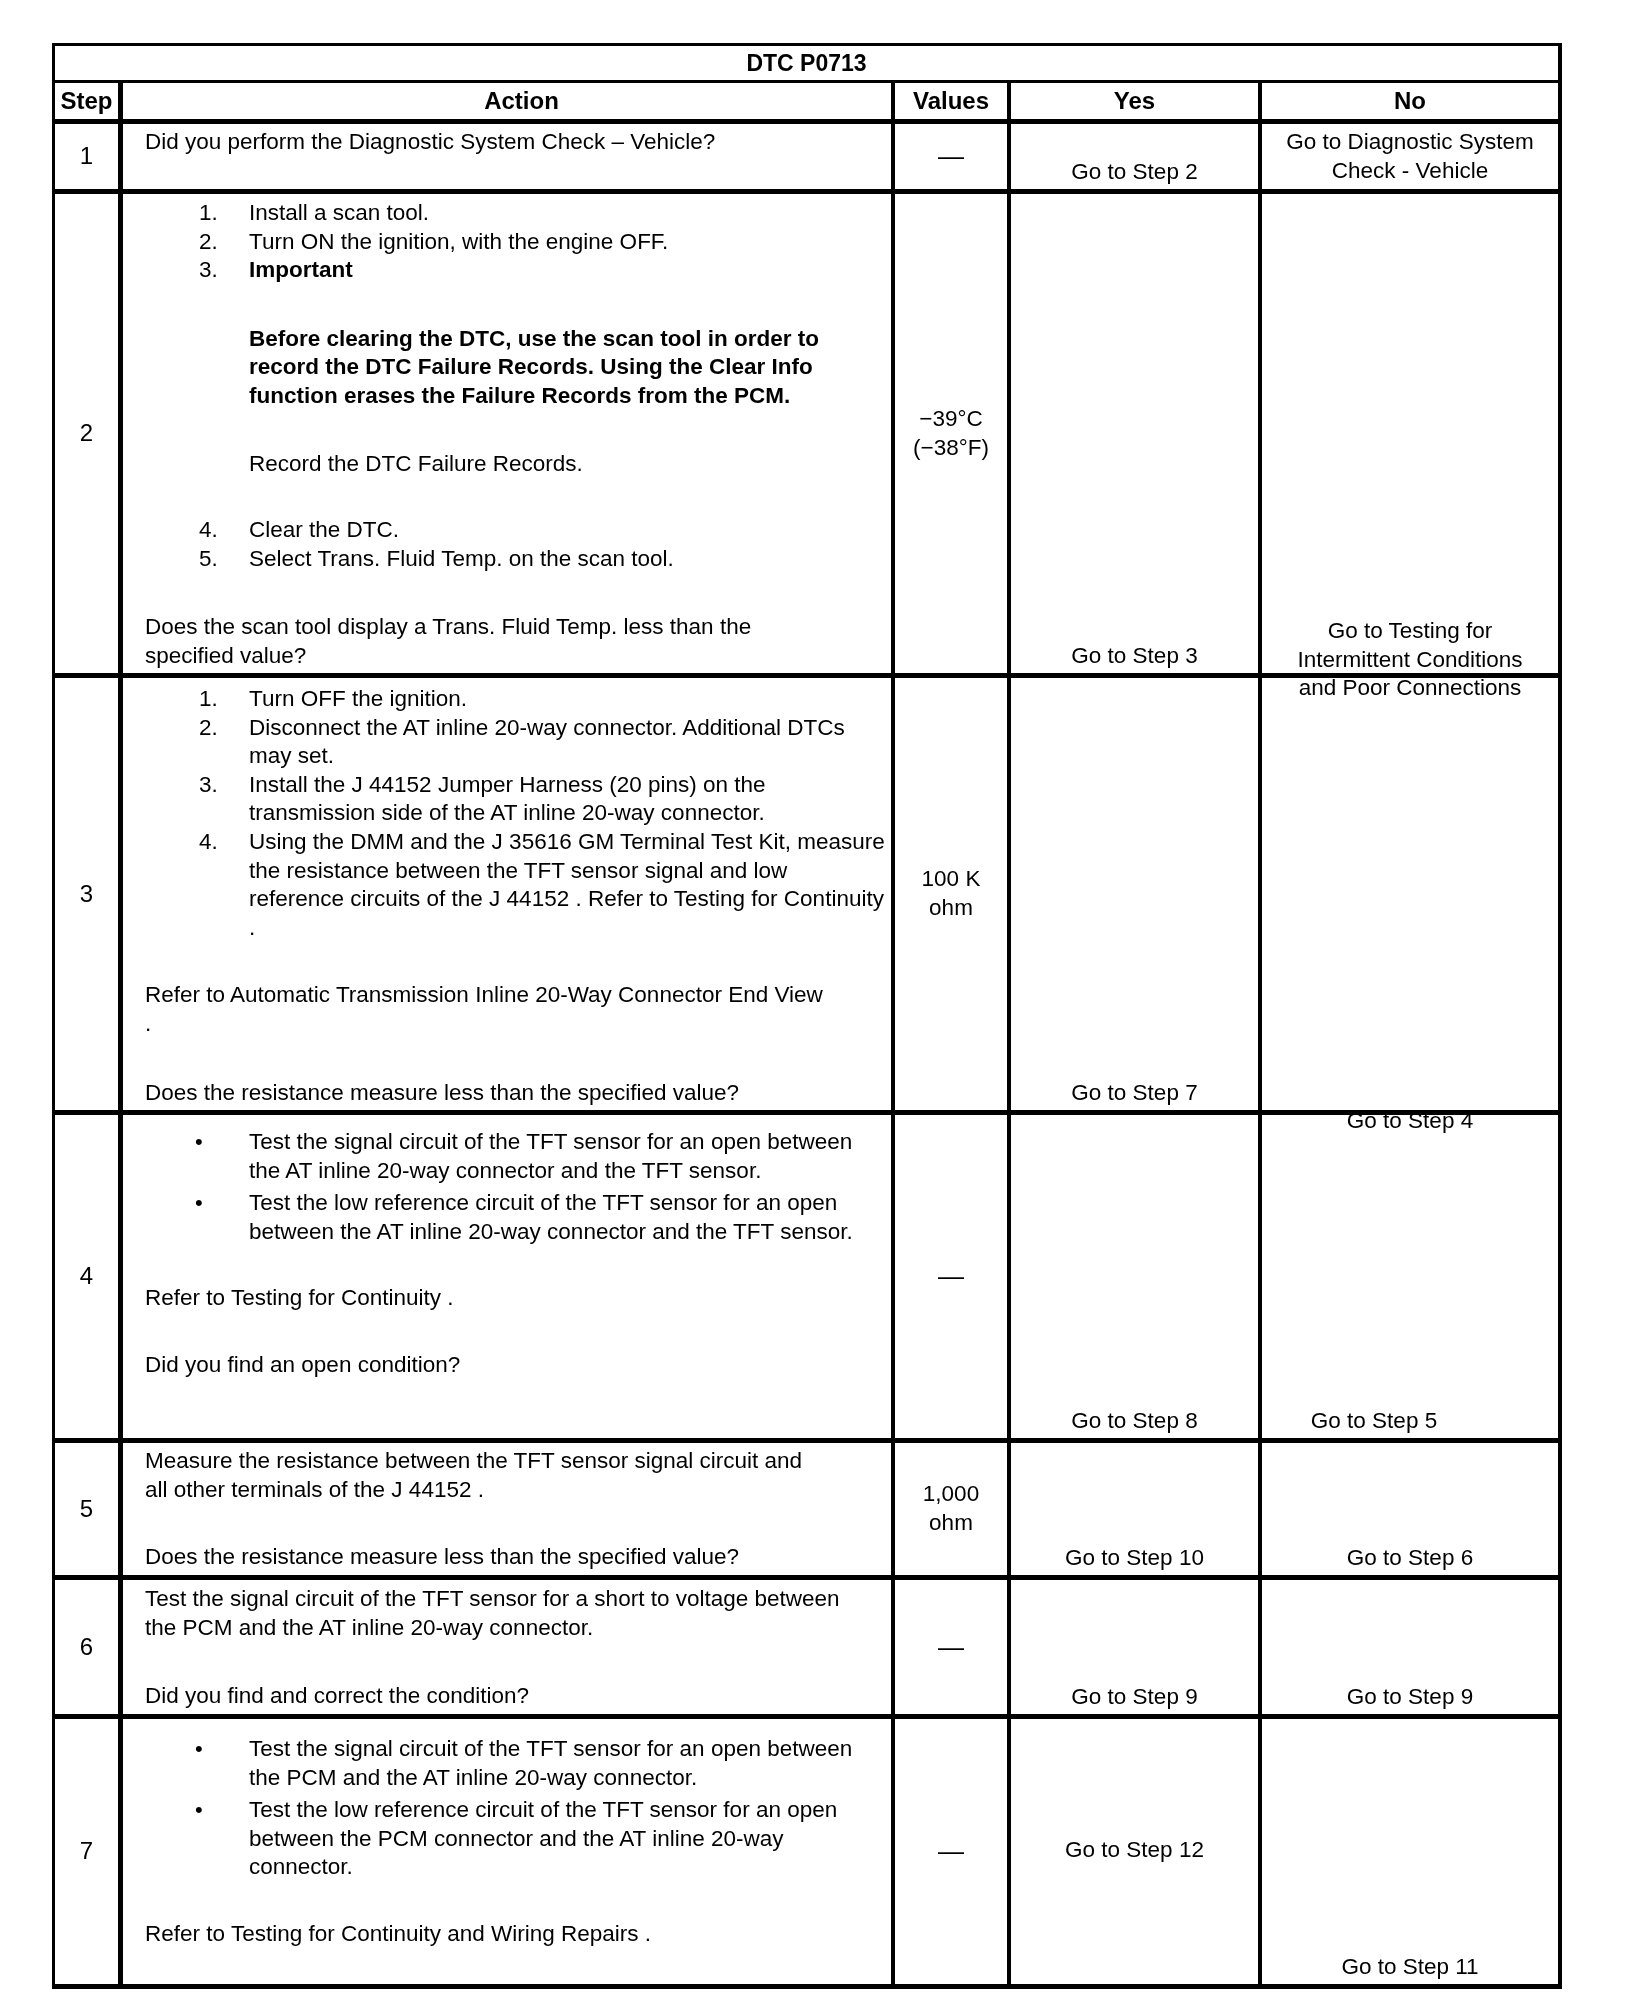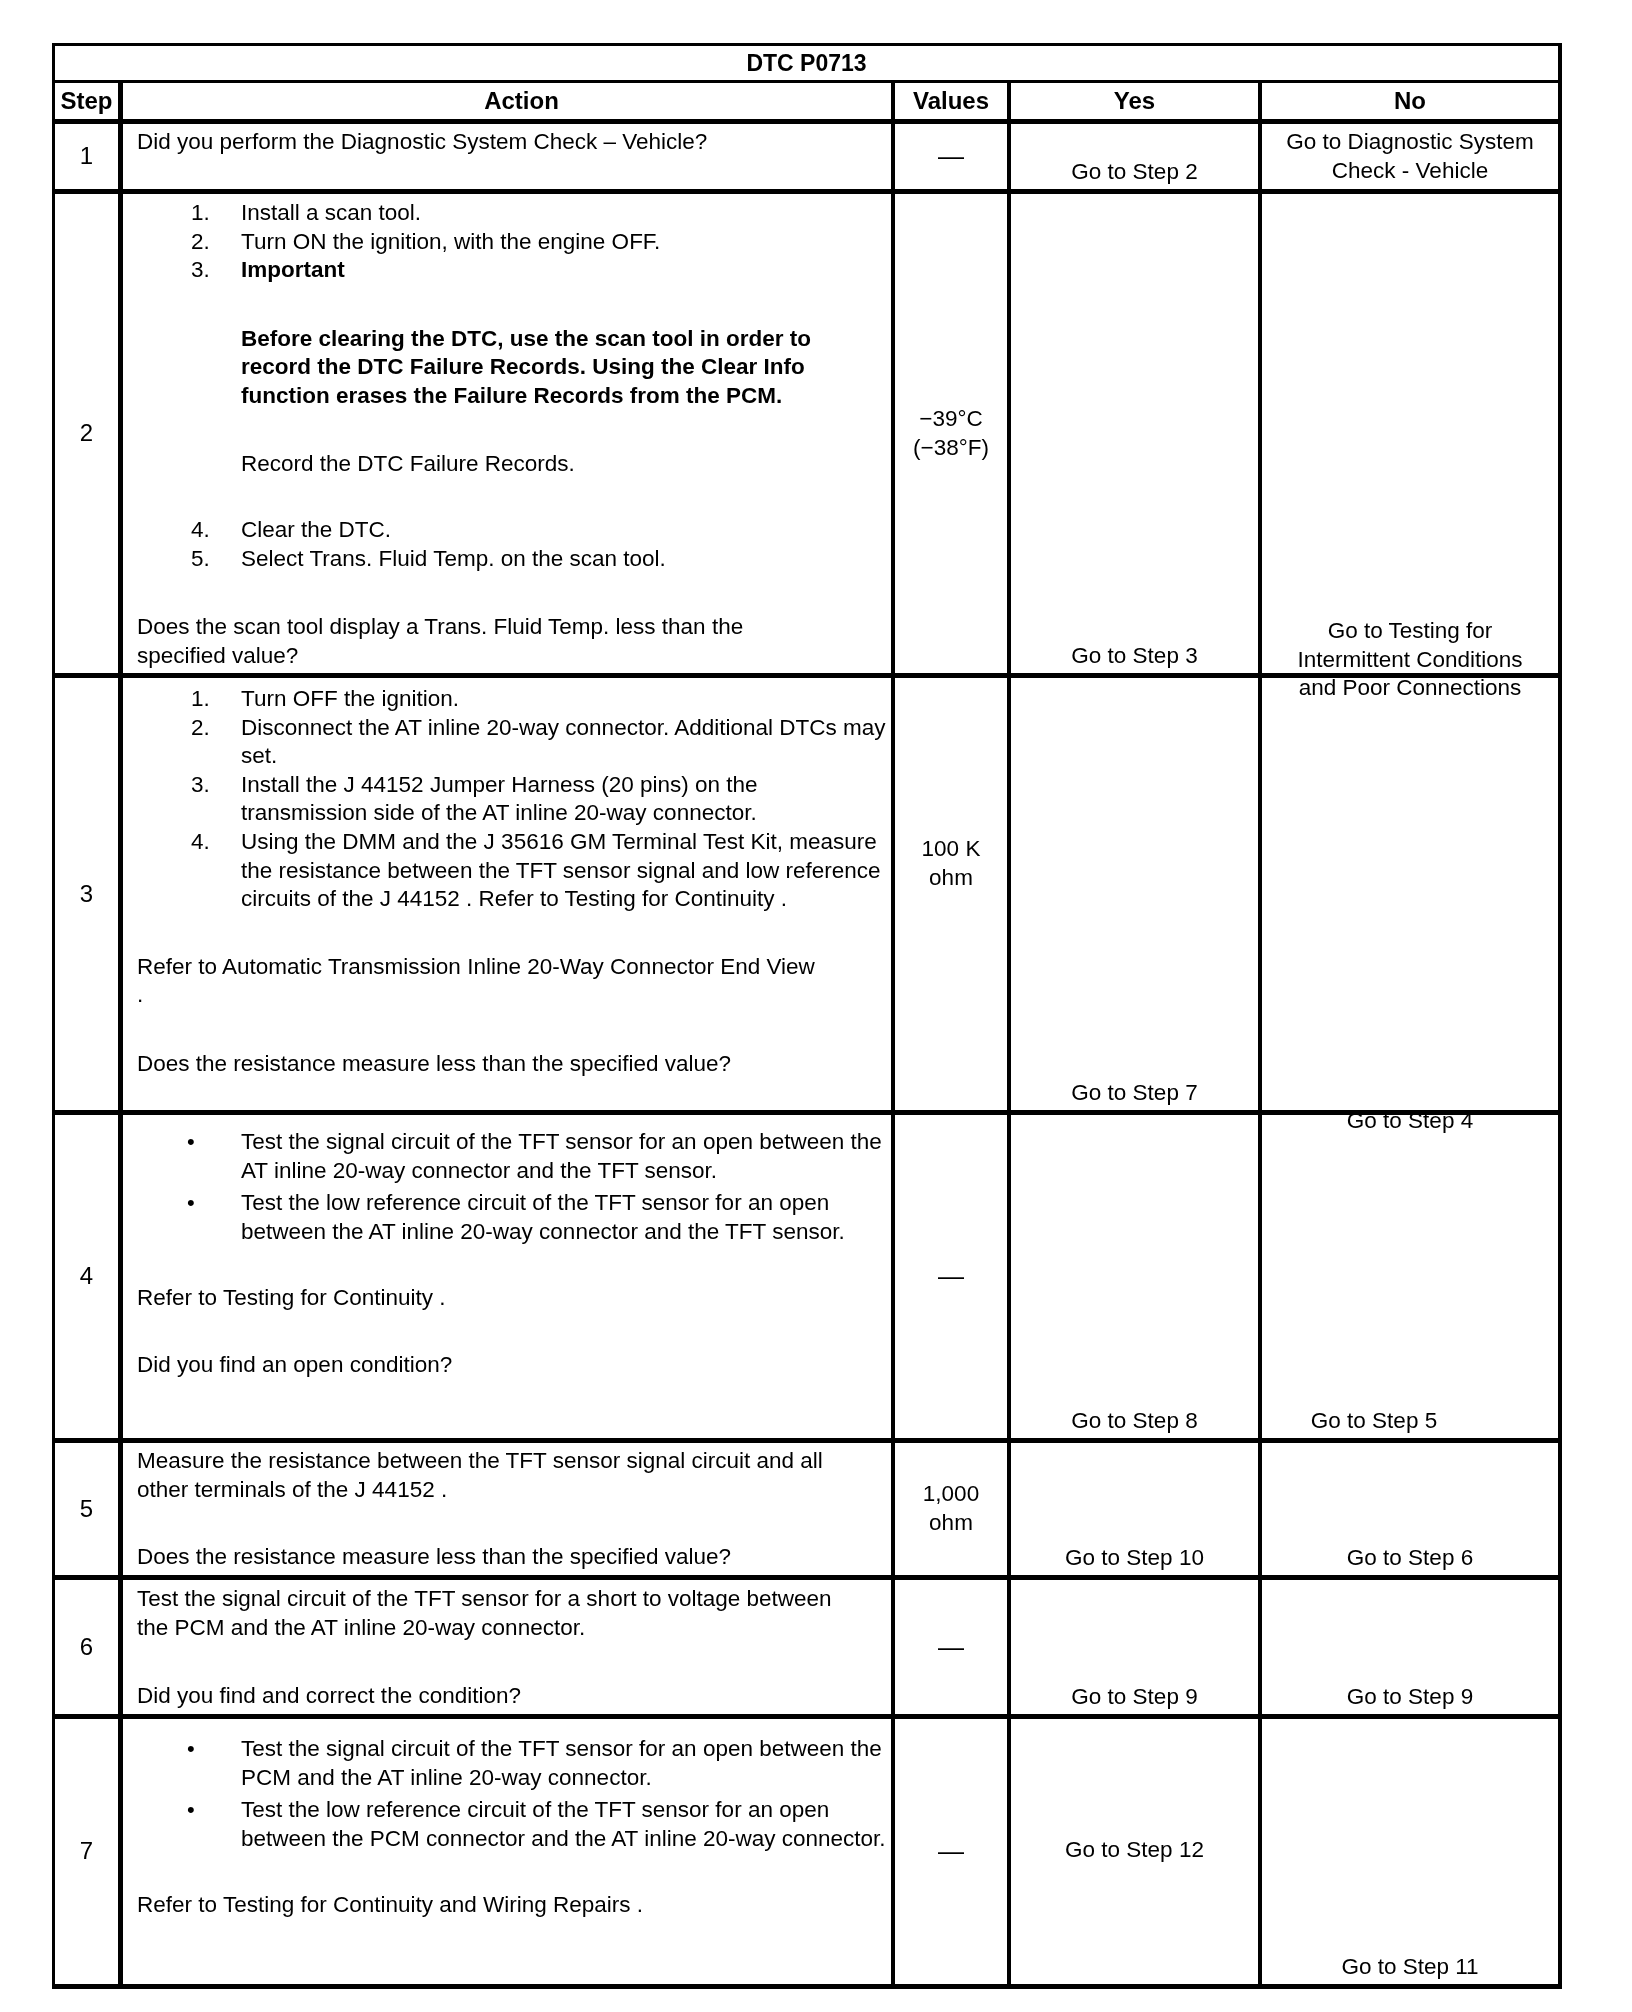--- a/index.html
+++ b/index.html
@@ -6,21 +6,21 @@
   body { width: 1632px; height: 2012px; position: relative; overflow: hidden;
          font-family: "Liberation Sans", sans-serif; color: #000; }
   .tbl { position: absolute; left: 52px; top: 43px; width: 1510px; height: 1946px;
          border: 3px solid #000; box-sizing: border-box; }
   .hline, .vline { position: absolute; background: #000; }
   .cell { position: absolute; box-sizing: border-box; font-size: 22.5px; line-height: 28.6px; }
   .center { text-align: center; }
   .bold { font-weight: bold; }
   .title { font-weight: bold; font-size: 23px; }
   .colhead { font-weight: bold; font-size: 24px; }
-  .action { padding: 0 4px 0 14px; }
+  .action { padding: 0 4px 0 22px; }
   .action p { margin: 0; }
   .li { position: relative; padding-left: 104px; }
   .li .num { position: absolute; left: 54px; top: 0; }
   .li .dot { position: absolute; left: 50px; top: 0; font-size: 22px; }
   .vc { display: flex; flex-direction: column; justify-content: center; align-items: center; }
   .bottom { display: flex; flex-direction: column; justify-content: flex-end; align-items: center; padding-bottom: 2px; }
 </style>
 </head>
 <body>
 
@@ -107,21 +107,21 @@
   </div>
 <div class="cell action" style="left:123px;top:685px;width:768px;">
   <p class="li"><span class="num">1.</span><span>Turn OFF the ignition.</span></p>
   <p class="li"><span class="num">2.</span><span>Disconnect the AT inline 20-way connector. Additional DTCs may set.</span></p>
   <p class="li"><span class="num">3.</span><span>Install the J 44152 Jumper Harness (20 pins) on the transmission side of the AT inline 20-way connector.</span></p>
   <p class="li"><span class="num">4.</span><span>Using the DMM and the J 35616 GM Terminal Test Kit, measure the resistance between the TFT sensor signal and low reference circuits of the J 44152 . Refer to Testing for Continuity .</span></p>
   <p style="margin-top:39px;white-space:nowrap;">Refer to Automatic Transmission Inline 20-Way Connector End View</p>
   <p>.</p>
   <p style="margin-top:40px;">Does the resistance measure less than the specified value?</p>
 </div>
-<div class="cell vc" style="left:895px;top:648px;width:112px;height:432px;">
+<div class="cell vc" style="left:895px;top:678px;width:112px;height:432px;">
   <span>100 K</span>
   <span>ohm</span>
 </div>
 <div class="cell bottom" style="left:1011px;top:678px;width:247px;height:432px;">
     <span>Go to Step 7</span>
   </div>
 <div class="cell bottom" style="left:1262px;top:678px;width:296px;height:460px;">
     <span>Go to Step 4</span>
   </div>
 

